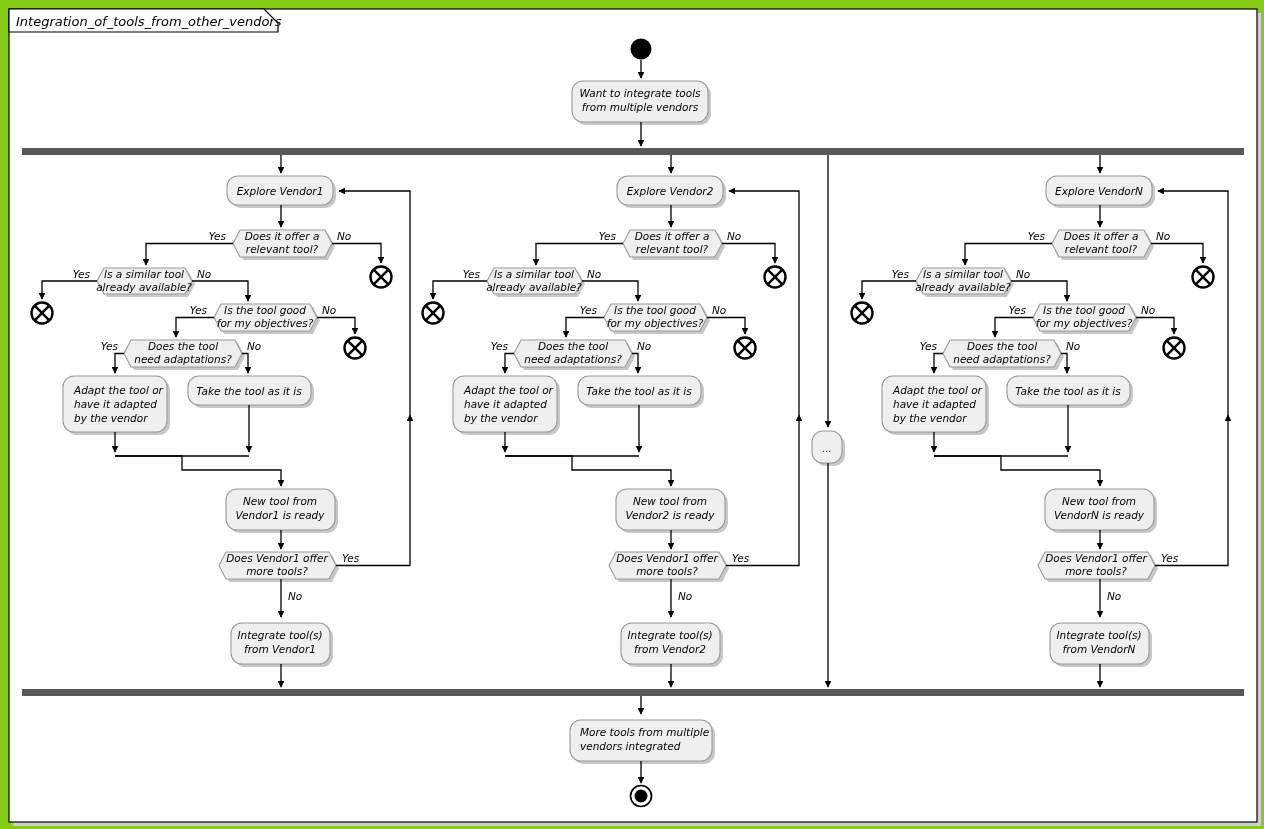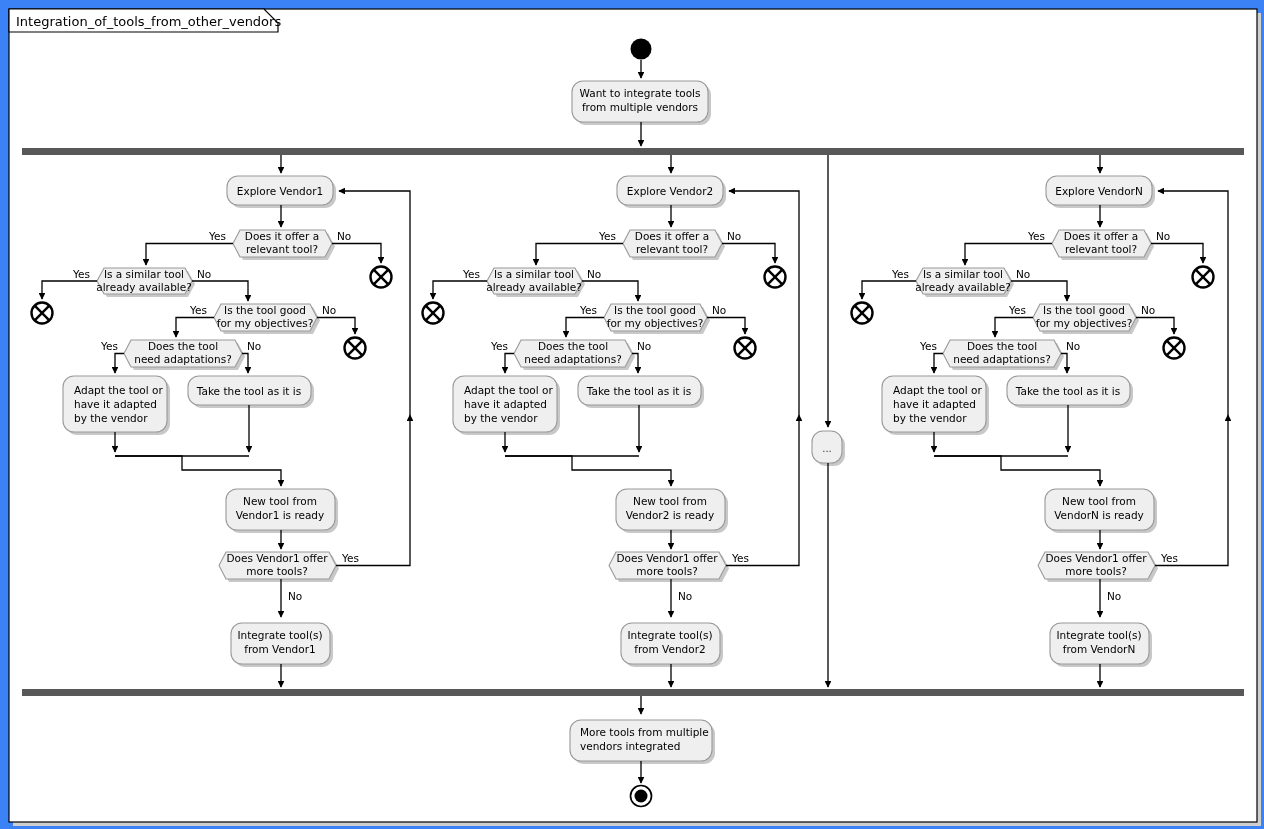--- a/index.html
+++ b/index.html
@@ -1,17 +1,17 @@
 <!DOCTYPE html>
 <html><head>
 <meta charset="utf-8">
 <style>
   html,body{margin:0;padding:0;background:#ffffff;}
   body{font-family:"DejaVu Sans", sans-serif;}
-  #stage{position:relative;width:1264px;height:829px;background:#3b82f6;overflow:hidden;}
+  #stage{position:relative;width:1264px;height:829px;background:#84cc16;overflow:hidden;font-style:italic;}
   svg{display:block;}
   .nodeText{font-family:"DejaVu Sans", sans-serif;font-size:10.5px;fill:#000000;}
   .guardText{font-family:"DejaVu Sans", sans-serif;font-size:10.5px;fill:#000000;}
   .frameTitle{font-family:"DejaVu Sans", sans-serif;font-size:13px;fill:#000000;}
   .ellipsisText{font-family:"DejaVu Sans", sans-serif;font-size:10px;fill:#333333;}
 </style>
 </head>
 <body>
 
 <div id="stage">

